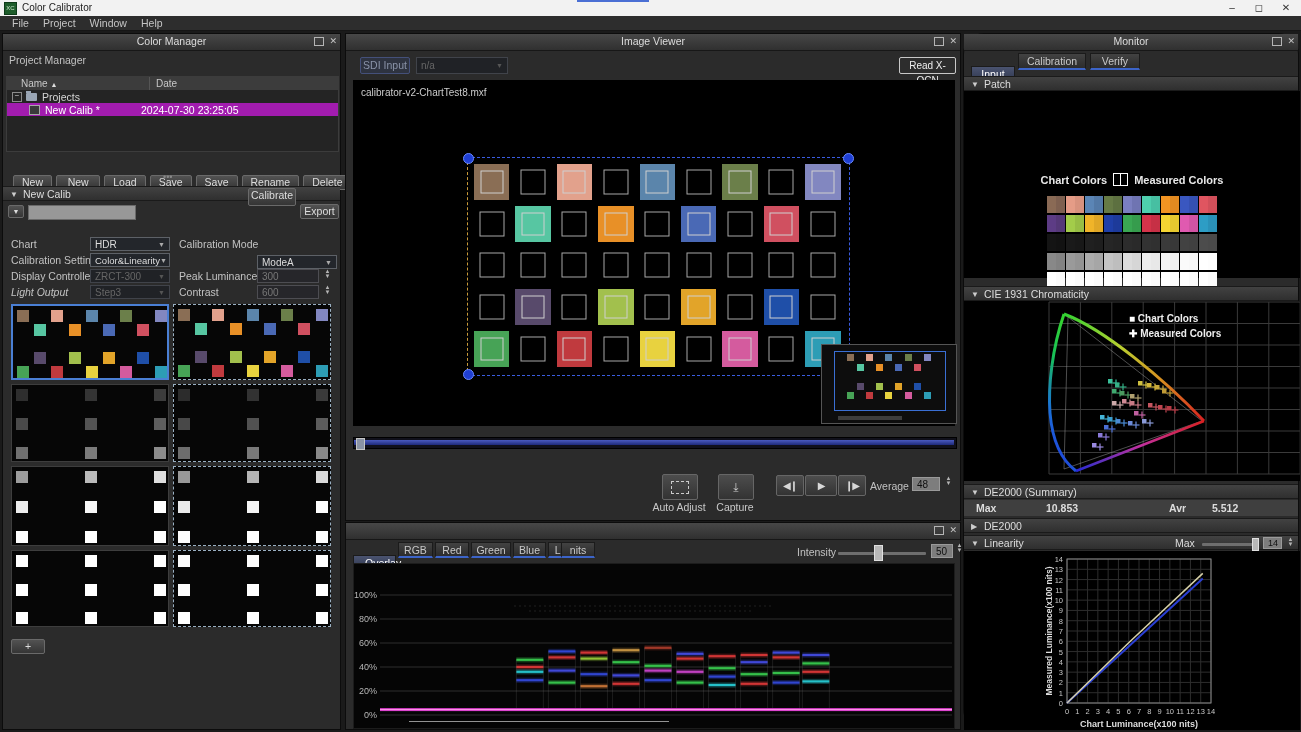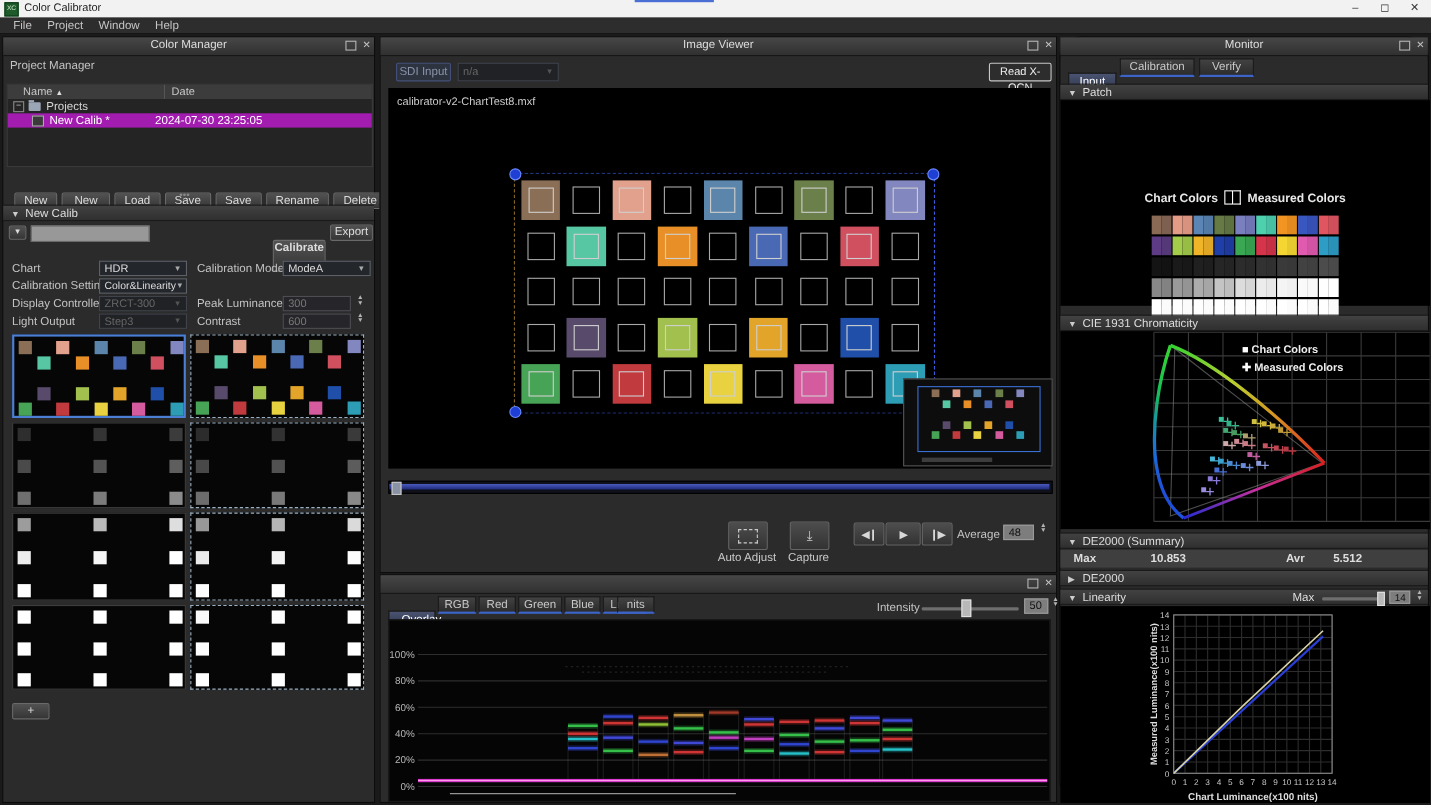--- a/index.html
+++ b/index.html
@@ -146,30 +146,30 @@
       </div>
     <div class="label" style="left:160px;top:138px;color:#888;font-size:9px;">•••</div>
 
     <div class="sec" style="top:152px;">
       <span class="tri">▼</span>
       <span>New Calib</span>
     </div>
 
     <div class="btn" style="left:5px;top:171px;width:16px;height:13px;line-height:11px;font-size:7px;">▼</div>
     <div style="position:absolute;left:25px;top:171px;width:106px;height:13px;background:#989898;border:1px solid #6a6a6a;"></div>
-    <div class="btn" style="left:245px;top:184px;width:48px;height:29px;line-height:13px;font-weight:bold;">Calibrate</div>
+    <div class="btn" style="left:245px;top:154px;width:48px;height:18px;line-height:13px;">Calibrate</div>
     <div class="btn" style="left:297px;top:170px;width:39px;height:15px;line-height:13px;">Export</div>
 
     <div class="label" style="left:8px;top:204px;">Chart</div>
     <div class="sel" style="left:87px;top:203px;width:80px;height:14px;">
         <span>HDR</span>
         <span class="arr">▼</span>
       </div>
     <div class="label" style="left:176px;top:204px;">Calibration Mode</div>
-    <div class="sel" style="left:254px;top:203px;width:80px;height:14px;">
+    <div class="sel" style="left:254px;top:221px;width:80px;height:14px;">
         <span>ModeA</span>
         <span class="arr">▼</span>
       </div>
 
     <div class="label" style="left:8px;top:220px;">Calibration Setting</div>
     <div class="sel" style="left:87px;top:219px;width:80px;height:14px;font-size:9.5px;">
         <span>Color&amp;Linearity</span>
         <span class="arr">▼</span>
       </div>
 
@@ -178,21 +178,21 @@
         <span>ZRCT-300</span>
         <span class="arr">▼</span>
       </div>
     <div class="label" style="left:176px;top:236px;">Peak Luminance</div>
     <div class="spin" style="left:254px;top:235px;width:62px;height:14px;">300</div>
     <div class="arrows" style="left:320px;top:235px;">
         <span>▲</span>
         <span>▼</span>
       </div>
 
-    <div class="label" style="left:8px;top:252px;">Light Output</div>
+    <div class="label" style="left:8px;top:252px;font-style:italic;">Light Output</div>
     <div class="sel disabled" style="left:87px;top:251px;width:80px;height:14px;">
         <span>Step3</span>
         <span class="arr">▼</span>
       </div>
     <div class="label" style="left:176px;top:252px;">Contrast</div>
     <div class="spin" style="left:254px;top:251px;width:62px;height:14px;">600</div>
     <div class="arrows" style="left:320px;top:251px;">
         <span>▲</span>
         <span>▼</span>
       </div>

